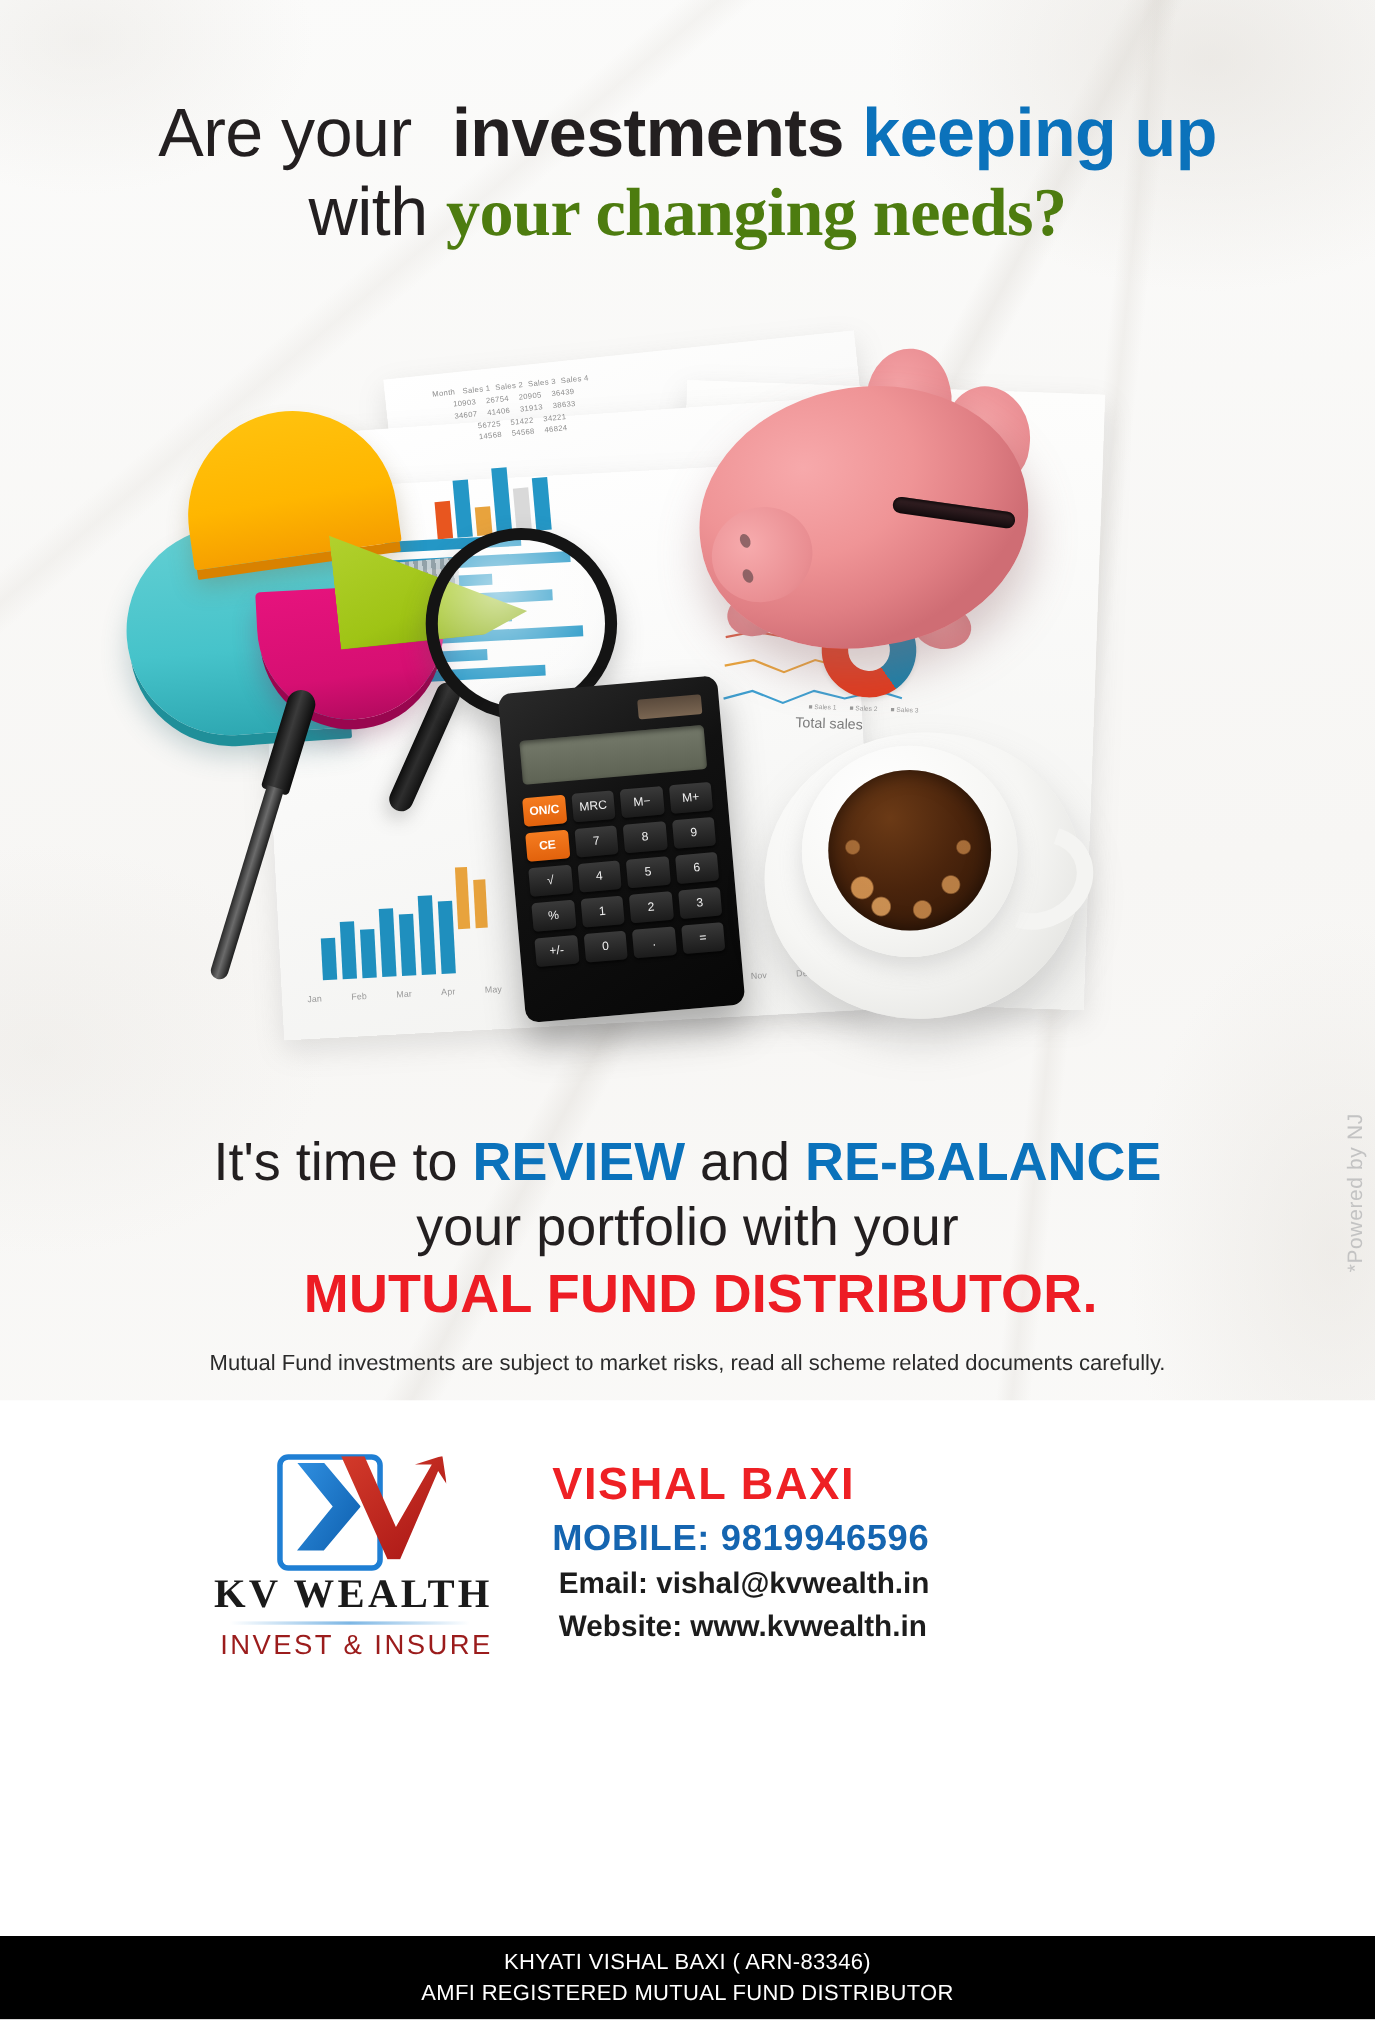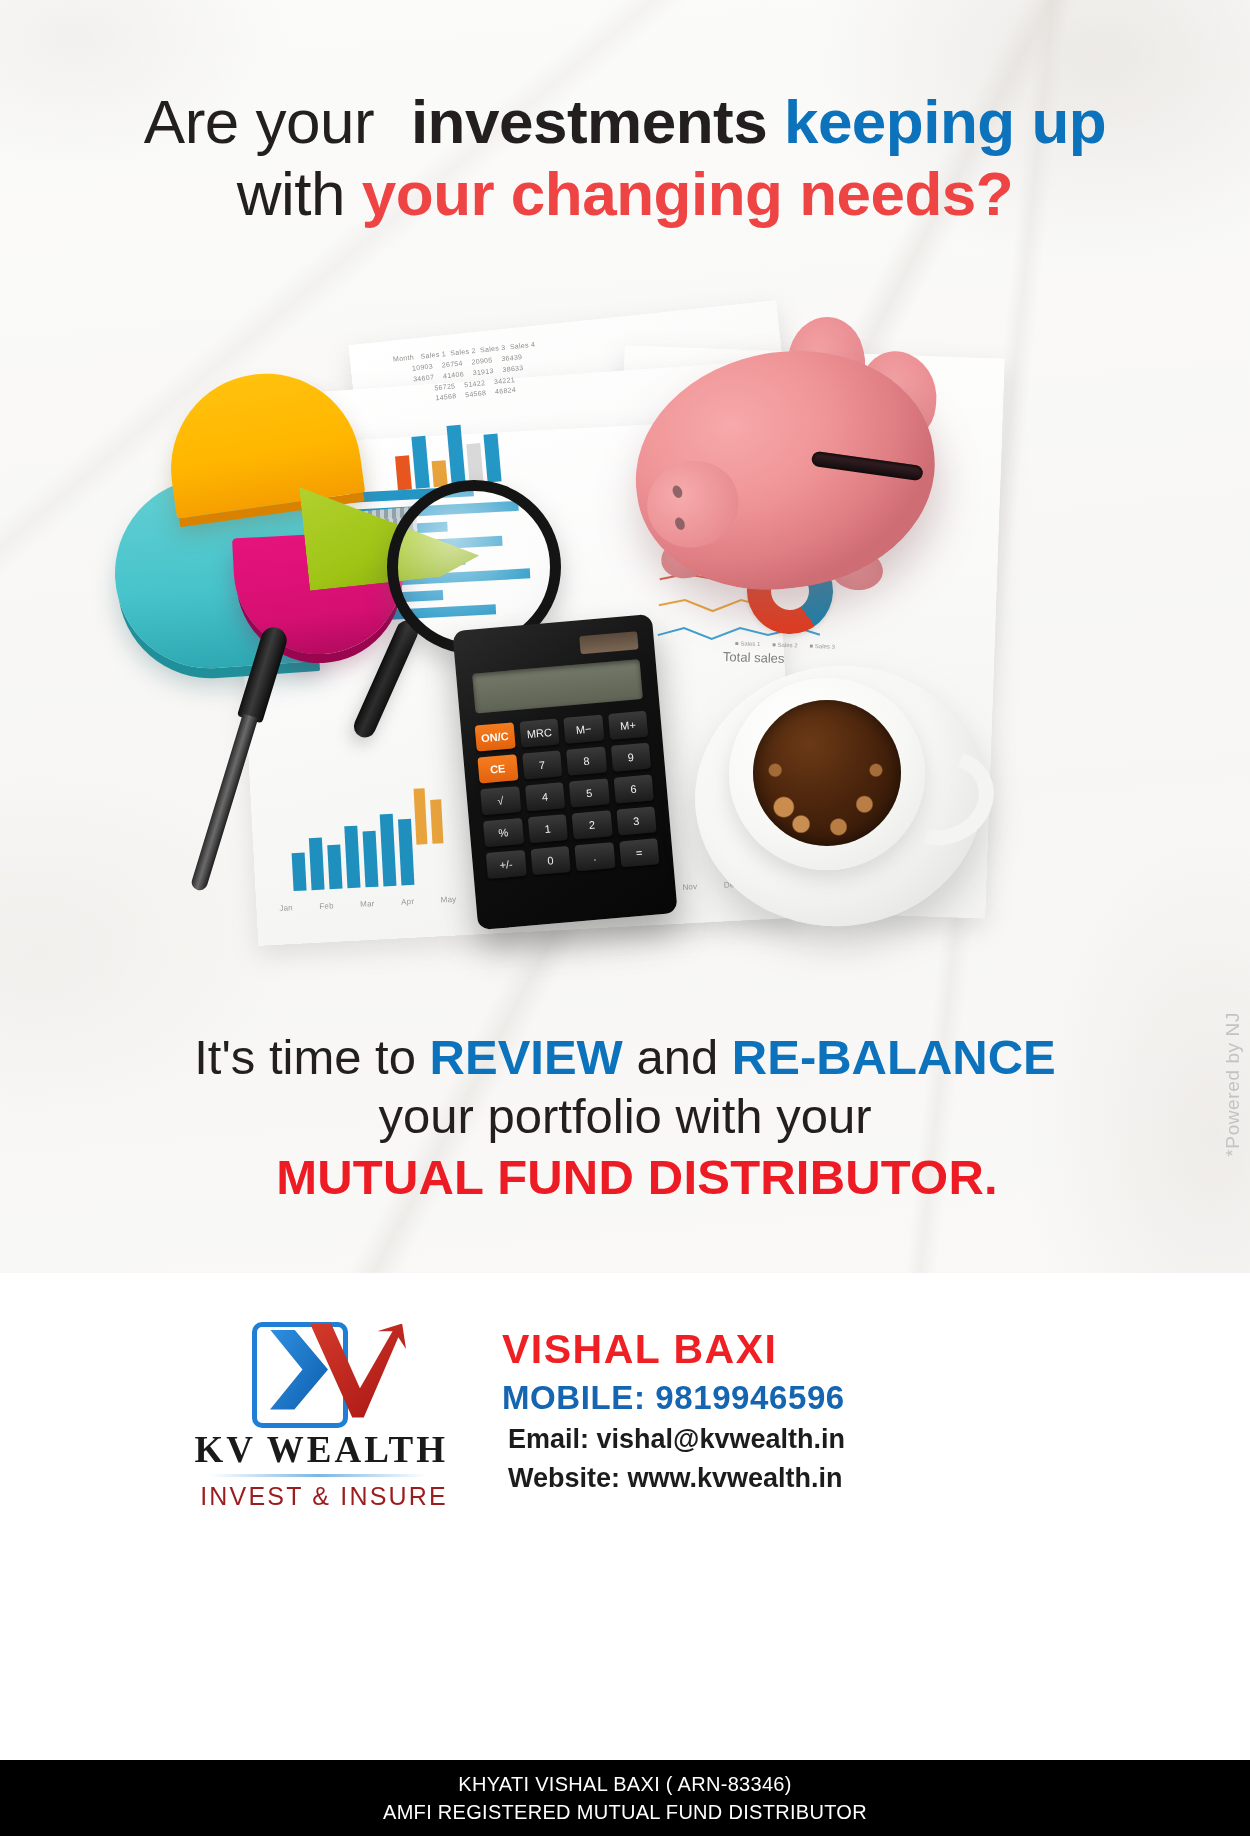--- a/index.html
+++ b/index.html
@@ -49,21 +49,21 @@
     font-size: 62px;
     line-height: 1.16;
     letter-spacing: -0.5px;
     font-weight: 400;
     color: #231f20;
     z-index: 6;
   }
   .headline .ln { display: block; white-space: nowrap; }
   .hl-bold  { font-weight: 700; margin-left: 20px; }
   .hl-blue  { font-weight: 700; color: #0b72bb; }
-  .hl-red   { font-weight: 700; color: #ef4444; }
+  .hl-red   { font-weight: 700; color: #4d7c0f; font-family: Liberation Serif, serif; }
 
   
   .photo {
     position: absolute;
     left: 95px;
     top: 292px;
     width: 1000px;
     height: 700px;
     z-index: 2;
   }
@@ -652,20 +652,21 @@
   </div>
 
   <div class="subhead">
     <div class="sub-l1">
       <span>It's time to </span><span class="sub-blue">REVIEW</span><span> and </span><span class="sub-blue">RE-BALANCE</span>
     </div>
     <div class="sub-l2">your portfolio with your</div>
     <div class="sub-l3">MUTUAL FUND DISTRIBUTOR.</div>
   </div>
 
+  <div class="disclaimer">Mutual Fund investments are subject to market risks, read all scheme related documents carefully.</div>
 
   <div class="powered">*Powered by NJ</div>
 
   <div class="band">
     <div class="band-inner">
 
       <div class="logo">
         <div class="logo-mark">
           <div class="sq"></div>
           <div class="k-chev"></div>

